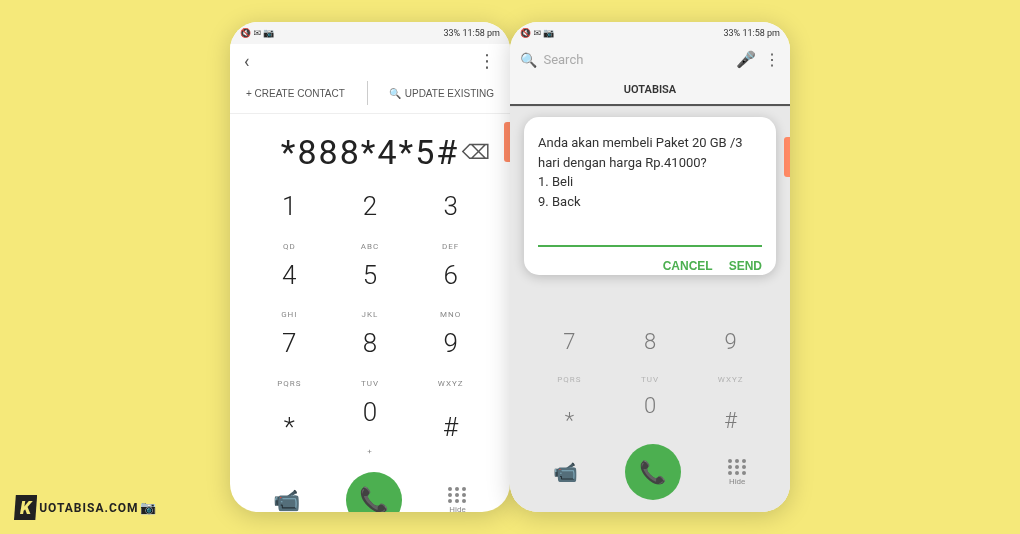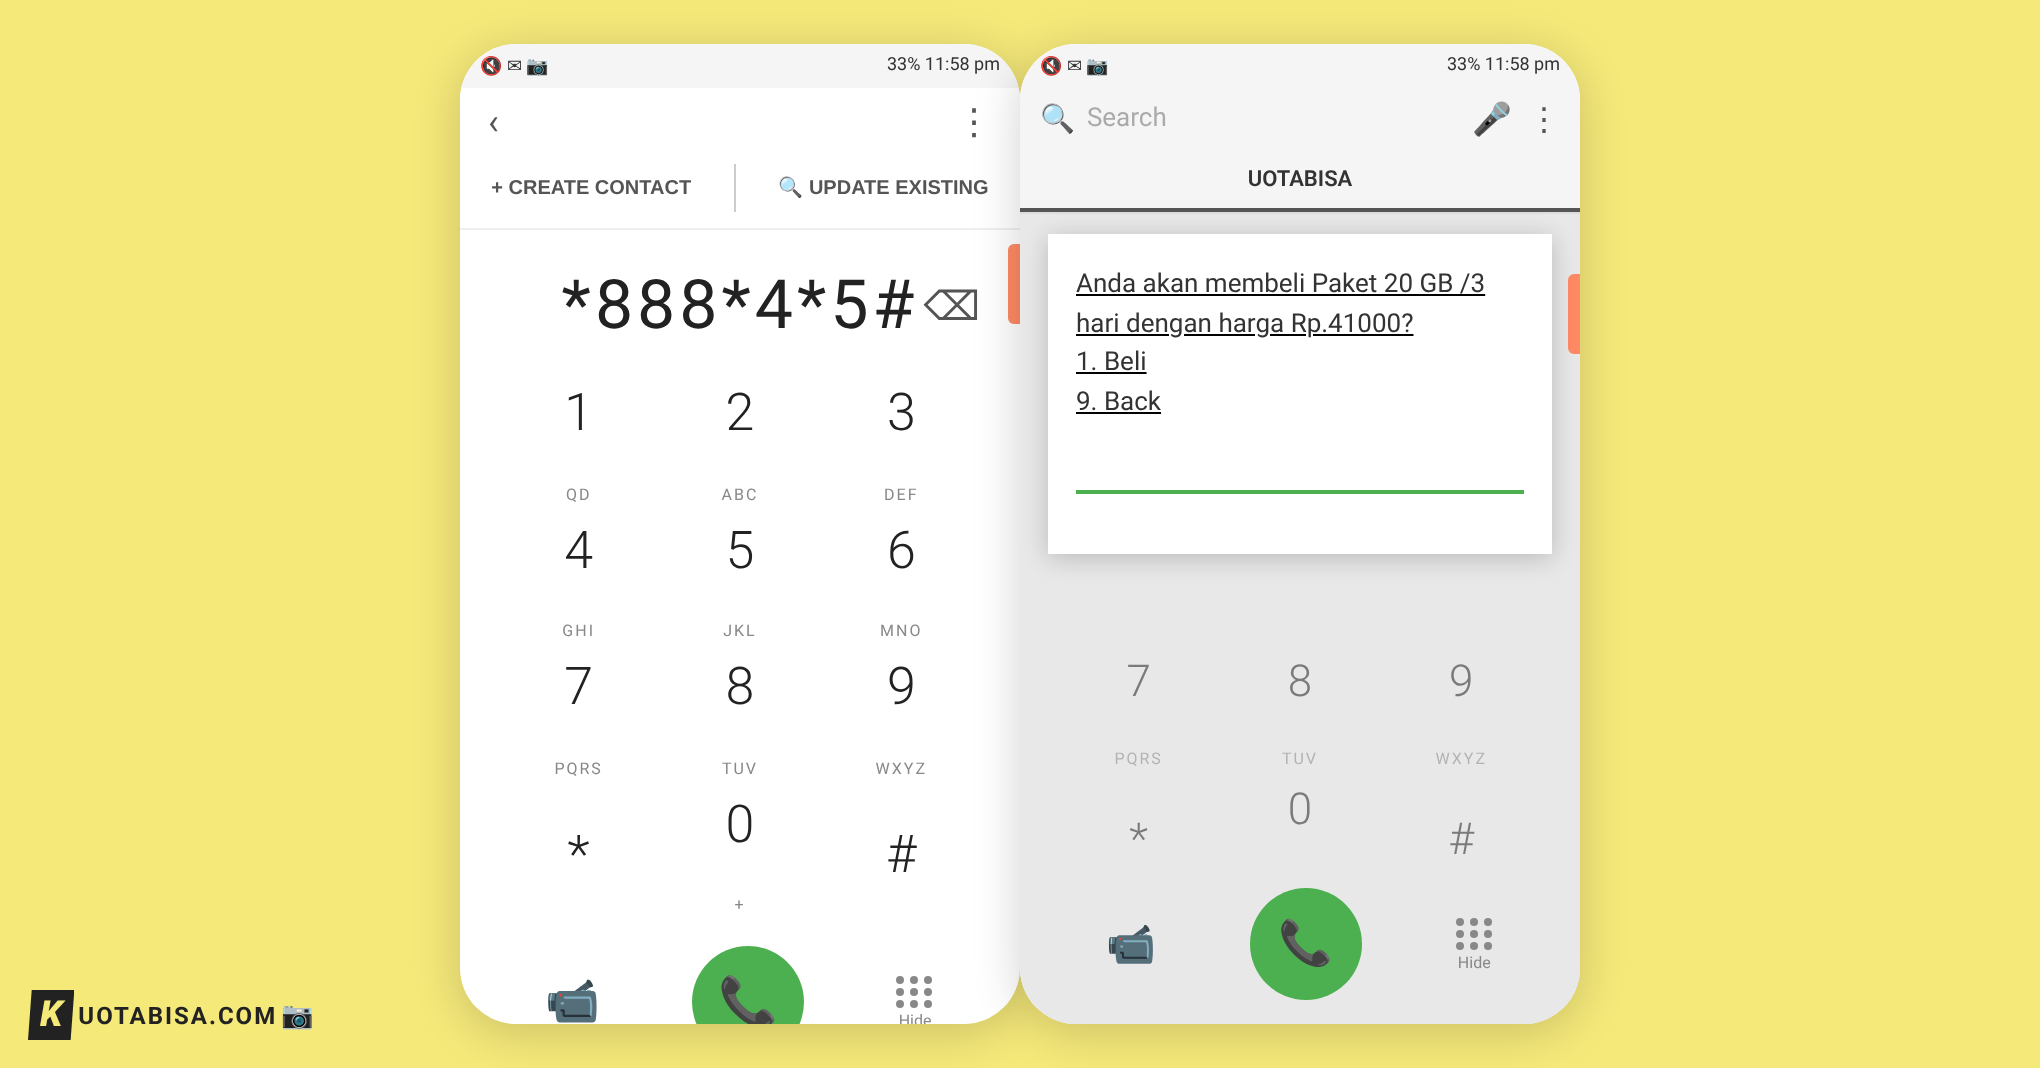--- a/index.html
+++ b/index.html
@@ -64,21 +64,21 @@
       border-bottom: 1px solid #eee;
       flex-shrink: 0;
       gap: 6px;
     }
     .contact-btn {
       display: flex;
       align-items: center;
       gap: 4px;
       font-size: 10px;
       color: #555;
-      font-weight: 700;
+      font-weight: 400;
       border: none;
       background: none;
       cursor: pointer;
       white-space: nowrap;
     }
     .separator-v {
       width: 1px;
       height: 24px;
       background: #ccc;
     }
@@ -212,25 +212,24 @@
       background: #e8e8e8;
       position: relative;
     }
     
     .dialog {
       position: absolute;
       top: 10px;
       left: 14px;
       right: 14px;
       background: #fff;
-      border-radius: 0;
-      padding: 16px 14px 18px 14px;
+      border-radius: 15px;
+      padding: 16px 14px 2px 14px;
       box-shadow: 0 2px 12px rgba(0,0,0,0.2);
       z-index: 10;
-      text-decoration: underline;
     }
     .dialog-text {
       font-size: 13px;
       color: #333;
       line-height: 1.5;
       margin-bottom: 14px;
     }
     .dialog-input {
       width: 100%;
       border: none;
@@ -399,20 +398,24 @@
       </div>
     </div>
 
     <div class="phone2-content">
 
       <div style="position:absolute;right:0;top:30px;width:6px;height:40px;background:#ff8a65;border-radius:3px 0 0 3px;"></div>
 
       <div class="dialog">
         <p class="dialog-text">Anda akan membeli Paket 20 GB /3<br>hari dengan harga Rp.41000?<br>1. Beli<br>9. Back</p>
         <input class="dialog-input" type="text" style="">
+        <div class="dialog-actions">
+          <button class="dialog-btn">CANCEL</button>
+          <button class="dialog-btn">SEND</button>
+        </div>
       </div>
 
       <div class="phone2-keypad">
         <div class="key">
             <span class="key-num" style="font-size:22px;">7</span>
             <span class="key-sub">PQRS</span>
           </div>
         <div class="key">
             <span class="key-num" style="font-size:22px;">8</span>
             <span class="key-sub">TUV</span>

